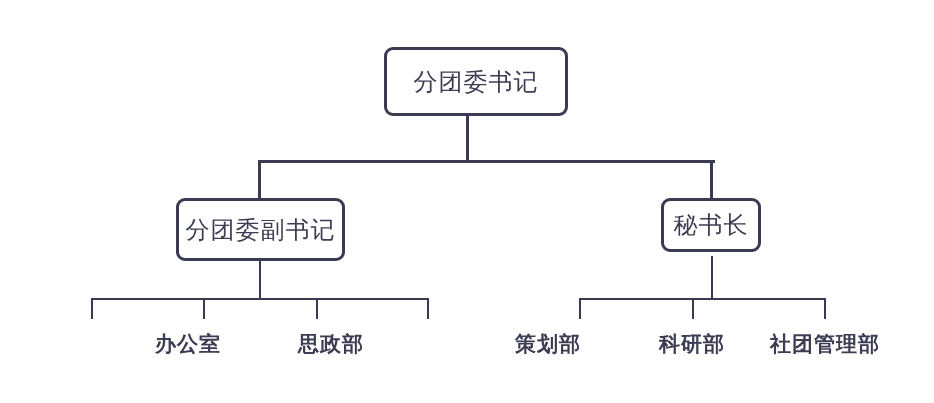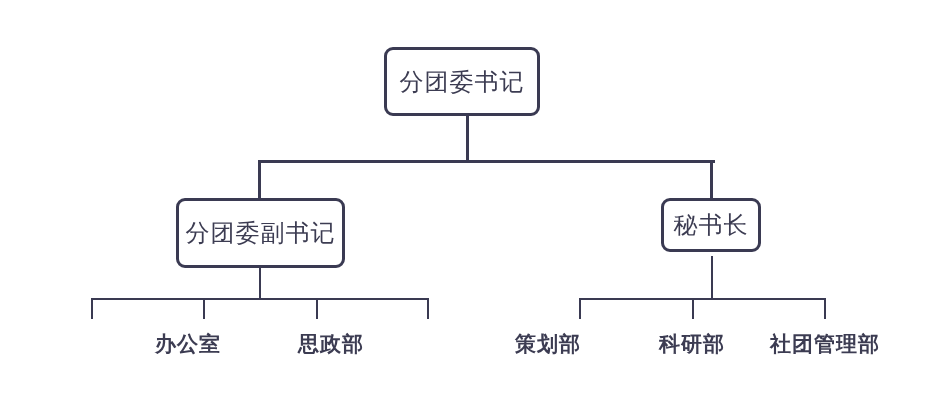--- a/index.html
+++ b/index.html
@@ -21,22 +21,22 @@
     background:var(--node-bg);
     border:3px solid var(--line);
     border-radius:9px;
     display:flex;align-items:center;justify-content:center;
     color:var(--text);
     font-size:24px;
     font-weight:400;
     letter-spacing:1px;
     white-space:nowrap;
   }
-  .node-root{left:384px;top:47px;width:156px;height:69px;}
-  .node-deputy{left:176px;top:198px;width:169px;height:70px;}
+  .node-root{left:384px;top:47px;width:184px;height:69px;}
+  .node-deputy{left:176px;top:198px;width:169px;height:63px;}
   .node-secgen{left:661px;top:198px;width:100px;height:54px;}
   .line{position:absolute;background:var(--line);}
   .leaf{
     position:absolute;
     top:330px;
     transform:translateX(-50%);
     color:var(--text);
     font-size:21px;
     font-weight:700;
     letter-spacing:1px;

